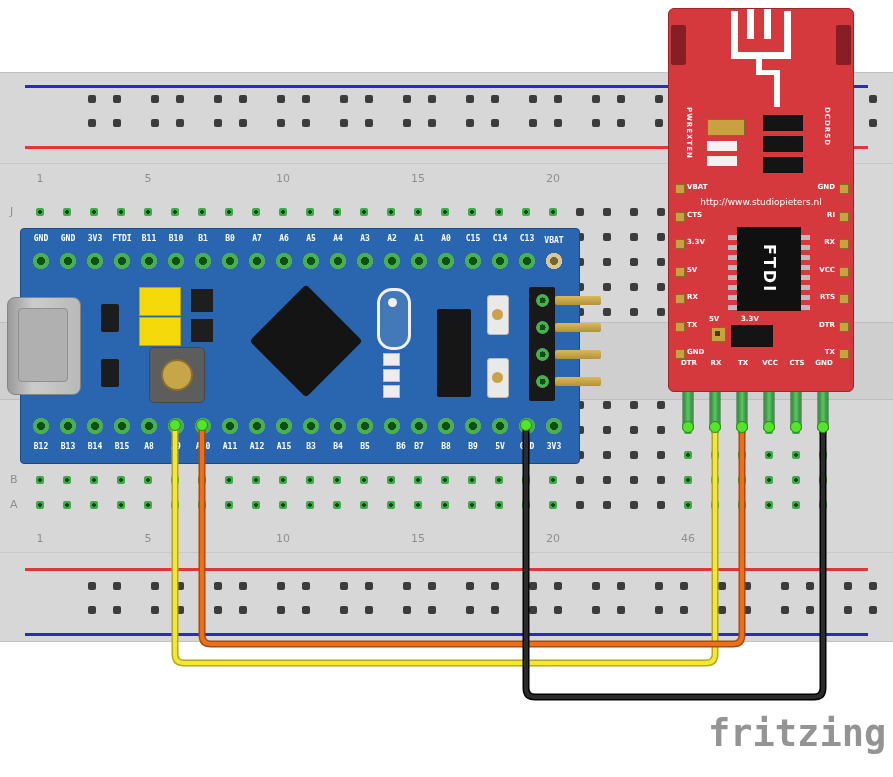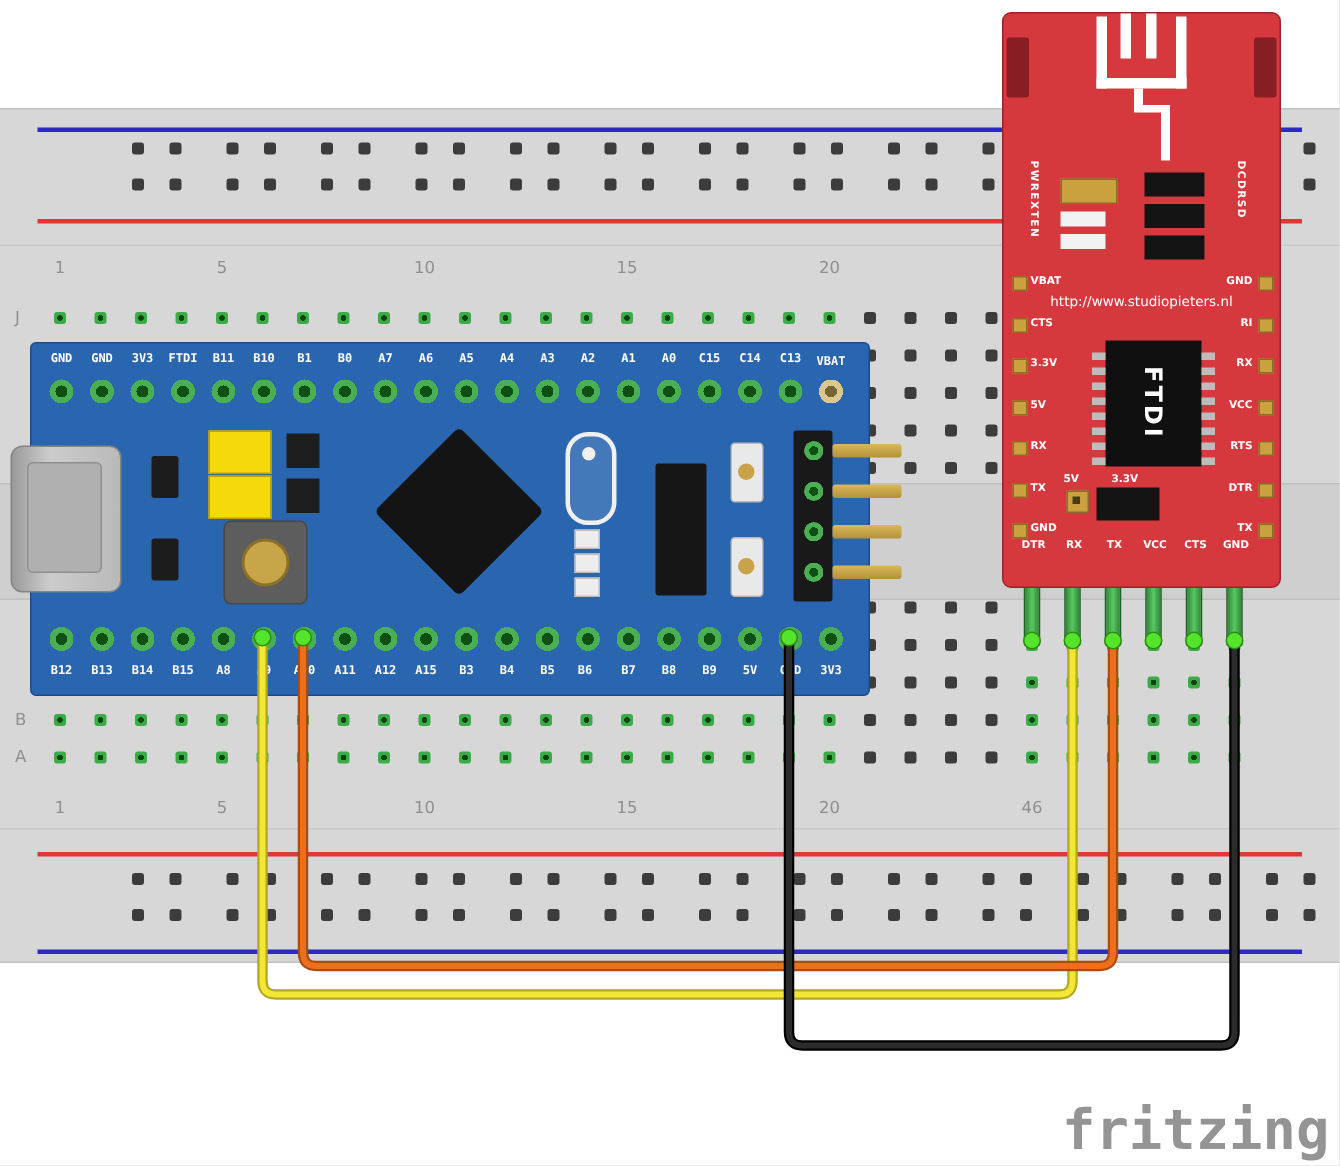--- a/index.html
+++ b/index.html
@@ -51,21 +51,21 @@
   .chip{position:absolute;left:68px;top:218px;width:64px;height:84px;background:#101010;}
   .chiptext{position:absolute;inset:0;display:flex;align-items:center;justify-content:center;writing-mode:vertical-rl;color:#fff;font:bold 16px "DejaVu Sans",sans-serif;letter-spacing:2px;}
   .chippin{position:absolute;width:9px;height:5px;background:#bcbcbc;}
   .jgold{position:absolute;left:42px;top:318px;width:13px;height:13px;background:#c9a23f;border:1px solid #8a6d22;}
   .jgold::after{content:"";position:absolute;left:3px;top:3px;width:5px;height:5px;background:#4a3c12;}
   .jblk{position:absolute;left:62px;top:316px;width:42px;height:22px;background:#141414;}
 
   .greenpin{position:absolute;width:9px;height:57px;transform:translateX(-50%);background:linear-gradient(90deg,#2f8a36,#5ac763 50%,#2f8a36);border:1px solid #1e6323;border-radius:2px;z-index:4;}
   .dot{position:absolute;width:10px;height:10px;border-radius:50%;background:#54e42c;border:1px solid #2c8c12;transform:translate(-50%,-50%);z-index:9;}
   #wires{position:absolute;left:0;top:0;width:893px;height:777px;z-index:8;pointer-events:none;}
-  .logo{position:absolute;left:708px;top:732px;font:bold 37px "DejaVu Sans Mono",monospace;color:#949494;z-index:10;}
+  .logo{position:absolute;left:708px;top:712px;font:bold 37px "DejaVu Sans Mono",monospace;color:#949494;z-index:10;}
 </style>
 </head>
 <body>
 
 <div id="scene">
 
   <div class="bb-bg"></div>
   <div class="channel"></div>
   <div class="seam" style="top:163px;"></div>
   <div class="seam" style="top:552px;"></div>
@@ -166,21 +166,21 @@
       <div class="pinlabel" style="left: 236px; top: 213px;">A12</div>
       <div class="pad" style="left: 263px; top: 197px;"></div>
       <div class="pinlabel" style="left: 263px; top: 213px;">A15</div>
       <div class="pad" style="left: 290px; top: 197px;"></div>
       <div class="pinlabel" style="left: 290px; top: 213px;">B3</div>
       <div class="pad" style="left: 317px; top: 197px;"></div>
       <div class="pinlabel" style="left: 317px; top: 213px;">B4</div>
       <div class="pad" style="left: 344px; top: 197px;"></div>
       <div class="pinlabel" style="left: 344px; top: 213px;">B5</div>
       <div class="pad" style="left: 371px; top: 197px;"></div>
-      <div class="pinlabel" style="left: 369px; top: 213px;">B6</div>
+      <div class="pinlabel" style="left: 380px; top: 213px;">B6</div>
       <div class="pad" style="left: 398px; top: 197px;"></div>
       <div class="pinlabel" style="left: 398px; top: 213px;">B7</div>
       <div class="pad" style="left: 425px; top: 197px;"></div>
       <div class="pinlabel" style="left: 425px; top: 213px;">B8</div>
       <div class="pad" style="left: 452px; top: 197px;"></div>
       <div class="pinlabel" style="left: 452px; top: 213px;">B9</div>
       <div class="pad" style="left: 479px; top: 197px;"></div>
       <div class="pinlabel" style="left: 479px; top: 213px;">5V</div>
       <div class="pad" style="left: 506px; top: 197px;"></div>
       <div class="pinlabel" style="left: 506px; top: 213px;">GND</div>

